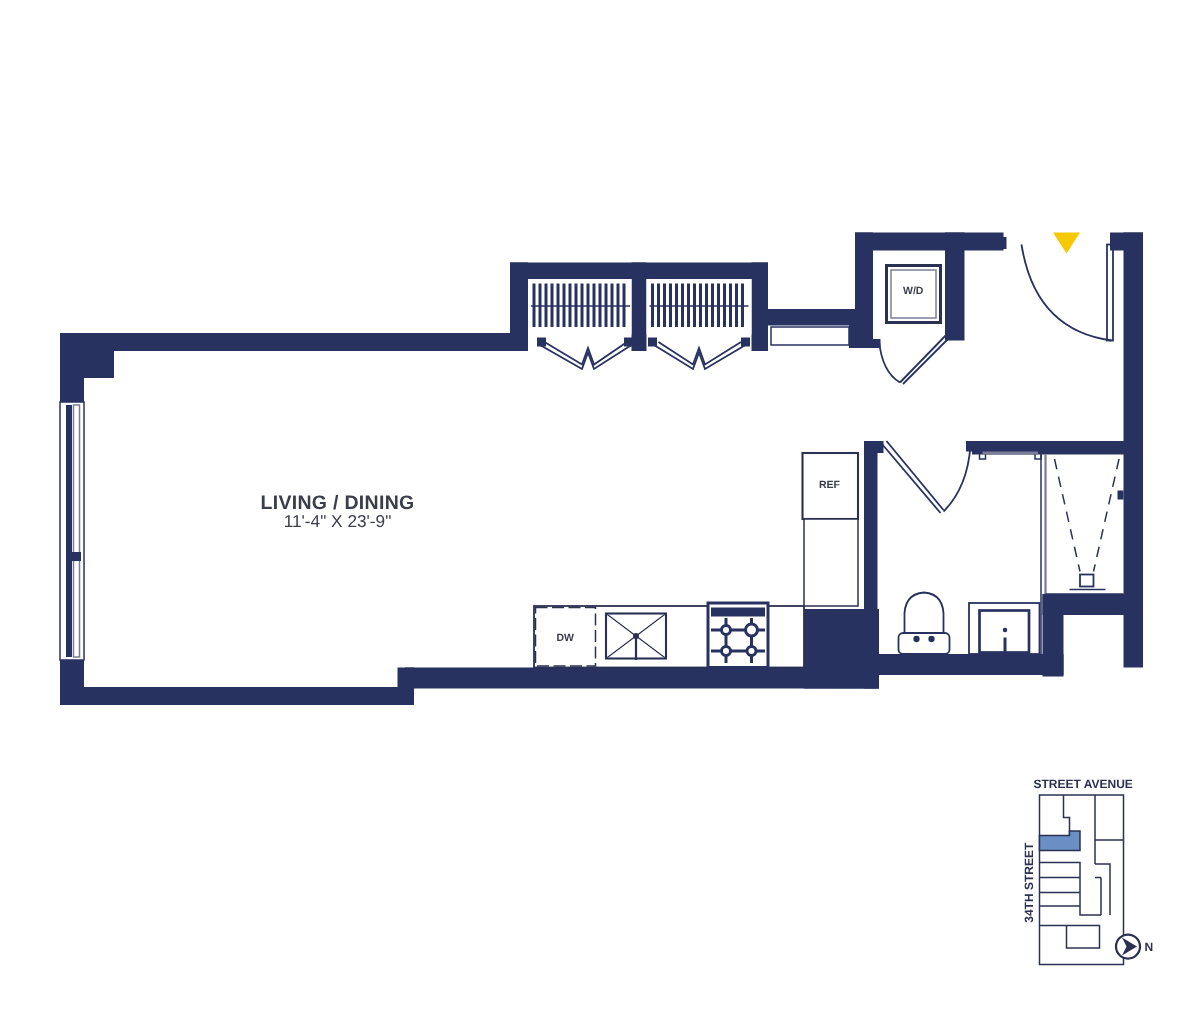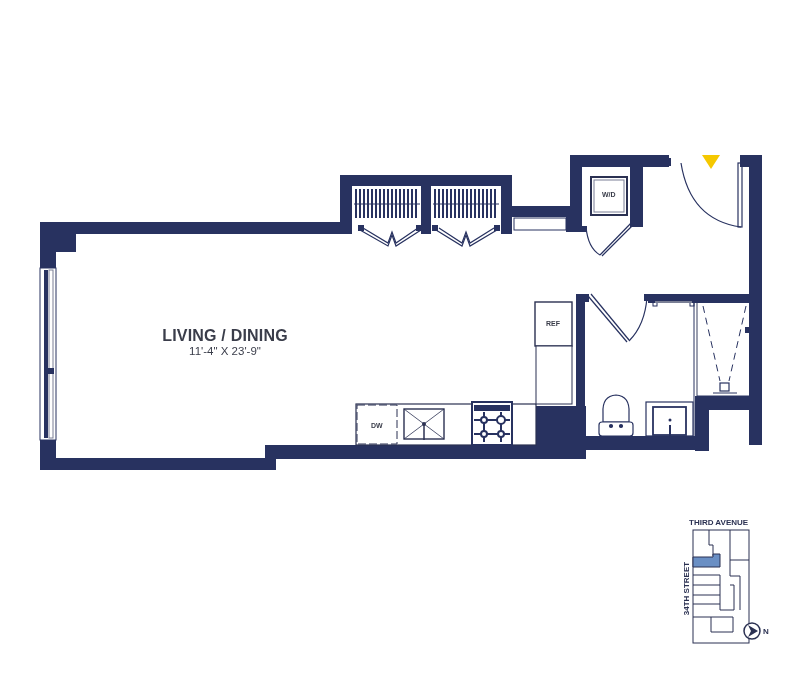--- a/index.html
+++ b/index.html
@@ -1,19 +1,19 @@
 <!DOCTYPE html>
 <html><head>
   <meta charset="utf-8">
   <style>
     html, body { margin: 0; padding: 0; background: #ffffff; }
     body { width: 800px; height: 677px; position: relative; overflow: hidden; font-family: "Liberation Sans", sans-serif; }
     #plan { position: absolute; left: 0; top: 0; }
     .room-label { position: absolute; text-align: center; color: #3a3d4a; font-family: "Liberation Sans", sans-serif; }
-    .room-name { font-size: 16px; font-weight: bold; letter-spacing: 0.2px; }
+    .room-name { font-size: 13px; font-weight: bold; letter-spacing: 0.2px; }
     .room-dim { font-size: 11.5px; }
     .fix-label { position: absolute; font-family: "Liberation Sans", sans-serif; font-size: 7px; font-weight: bold; color: #3a3d4a; }
     .keyplan-label { position: absolute; font-family: "Liberation Sans", sans-serif; font-size: 8px; color: #2b3152; font-weight: bold; }
   </style>
 </head>
 <body>
 
 <svg id="plan" width="800" height="677" viewBox="0 0 800 677" xmlns="http://www.w3.org/2000/svg">
 
   <g fill="#283260">
@@ -244,15 +244,15 @@
 
 <div class="room-label" style="left:150px; top:327px; width:150px;">
   <div class="room-name">LIVING / DINING</div>
   <div class="room-dim">11'-4" X 23'-9"</div>
 </div>
 
 <div class="fix-label" style="left:602px; top:191px;">W/D</div>
 <div class="fix-label" style="left:546px; top:320px;">REF</div>
 <div class="fix-label" style="left:371px; top:422px;">DW</div>
 
-<div class="keyplan-label" style="left:689px; top:518px;">THIRD AVENUE</div>
+<div class="keyplan-label" style="left:689px; top:518px;">STREET AVENUE</div>
 <div class="keyplan-label" style="left:651px; top:584px; transform: rotate(-90deg); transform-origin: center; width:70px; text-align:center;">34TH STREET</div>
 <div class="keyplan-label" style="left:763px; top:627px;">N</div>
 
 </body></html>

